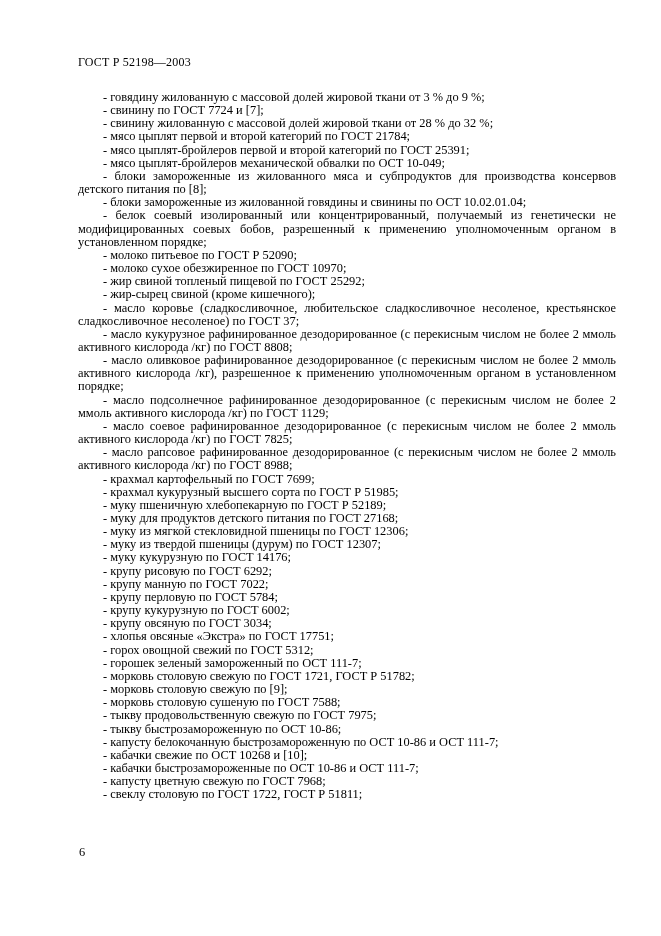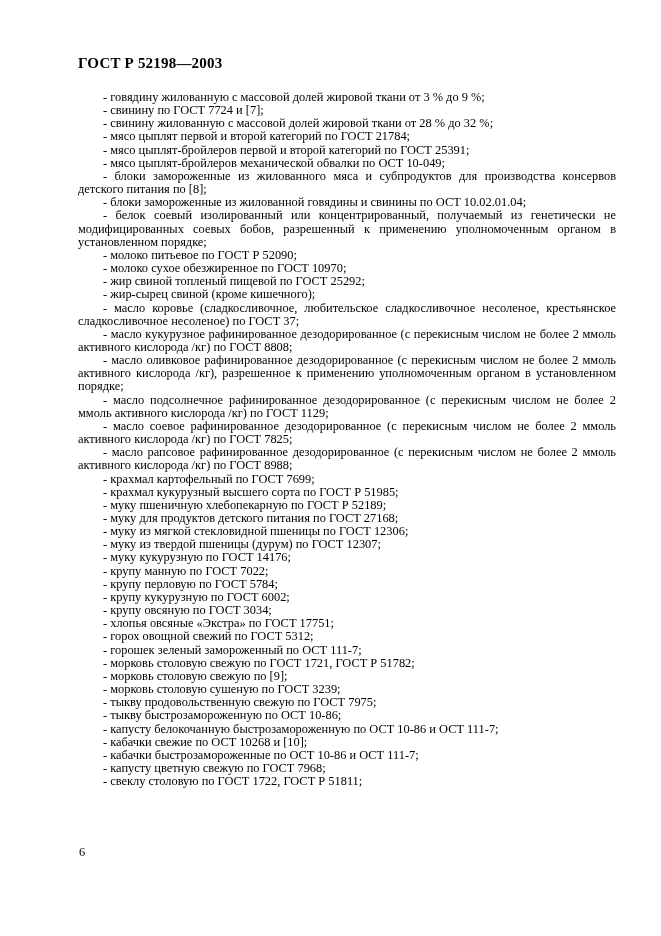--- a/index.html
+++ b/index.html
@@ -13,22 +13,22 @@
     height: 936px;
     background: #ffffff;
     font-family: "Liberation Serif", serif;
     color: #000000;
     overflow: hidden;
   }
   .doc-header {
     position: absolute;
     top: 55px;
     left: 78px;
-    font-size: 15px;
-    font-weight: bold;
+    font-size: 12px;
+    font-weight: normal;
     letter-spacing: 0.2px;
     white-space: nowrap;
   }
   .doc-content {
     position: absolute;
     top: 91px;
     left: 78px;
     width: 538px;
     font-size: 12.4px;
     line-height: 13.15px;
@@ -72,30 +72,31 @@
       <p class="list-item">- масло подсолнечное рафинированное дезодорированное (с перекисным числом не более 2 ммоль активного кислорода /кг) по ГОСТ 1129;</p>
       <p class="list-item">- масло соевое рафинированное дезодорированное (с перекисным числом не более 2 ммоль активного кислорода /кг) по ГОСТ 7825;</p>
       <p class="list-item">- масло рапсовое рафинированное дезодорированное (с перекисным числом не более 2 ммоль активного кислорода /кг) по ГОСТ 8988;</p>
       <p class="list-item">- крахмал картофельный по ГОСТ 7699;</p>
       <p class="list-item">- крахмал кукурузный высшего сорта по ГОСТ Р 51985;</p>
       <p class="list-item">- муку пшеничную хлебопекарную по ГОСТ Р 52189;</p>
       <p class="list-item">- муку для продуктов детского питания по ГОСТ 27168;</p>
       <p class="list-item">- муку из мягкой стекловидной пшеницы по ГОСТ 12306;</p>
       <p class="list-item">- муку из твердой пшеницы (дурум) по ГОСТ 12307;</p>
       <p class="list-item">- муку кукурузную по ГОСТ 14176;</p>
+      <p class="list-item">- крупу рисовую по ГОСТ 6292;</p>
       <p class="list-item">- крупу манную по ГОСТ 7022;</p>
       <p class="list-item">- крупу перловую по ГОСТ 5784;</p>
       <p class="list-item">- крупу кукурузную по ГОСТ 6002;</p>
       <p class="list-item">- крупу овсяную по ГОСТ 3034;</p>
       <p class="list-item">- хлопья овсяные «Экстра» по ГОСТ 17751;</p>
       <p class="list-item">- горох овощной свежий по ГОСТ 5312;</p>
       <p class="list-item">- горошек зеленый замороженный по ОСТ 111-7;</p>
       <p class="list-item">- морковь столовую свежую по ГОСТ 1721, ГОСТ Р 51782;</p>
       <p class="list-item">- морковь столовую свежую по [9];</p>
-      <p class="list-item">- морковь столовую сушеную по ГОСТ 3239;</p>
+      <p class="list-item">- морковь столовую сушеную по ГОСТ 7588;</p>
       <p class="list-item">- тыкву продовольственную свежую по ГОСТ 7975;</p>
       <p class="list-item">- тыкву быстрозамороженную по ОСТ 10-86;</p>
       <p class="list-item">- капусту белокочанную быстрозамороженную по ОСТ 10-86 и ОСТ 111-7;</p>
       <p class="list-item">- кабачки свежие по ОСТ 10268 и [10];</p>
       <p class="list-item">- кабачки быстрозамороженные по ОСТ 10-86 и ОСТ 111-7;</p>
       <p class="list-item">- капусту цветную свежую по ГОСТ 7968;</p>
       <p class="list-item">- свеклу столовую по ГОСТ 1722, ГОСТ Р 51811;</p>
     </div>
 
   <div class="page-number">6</div>

